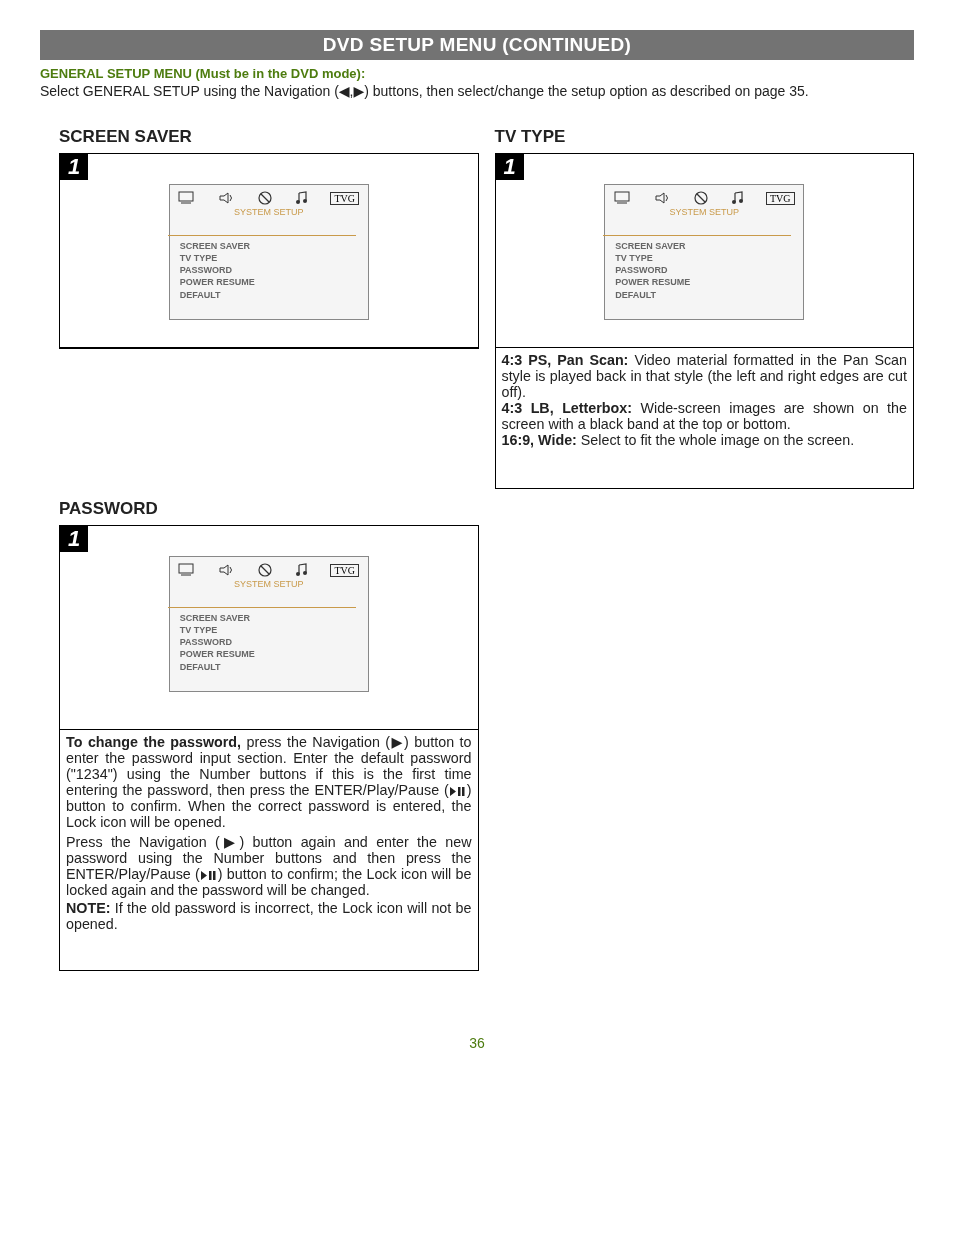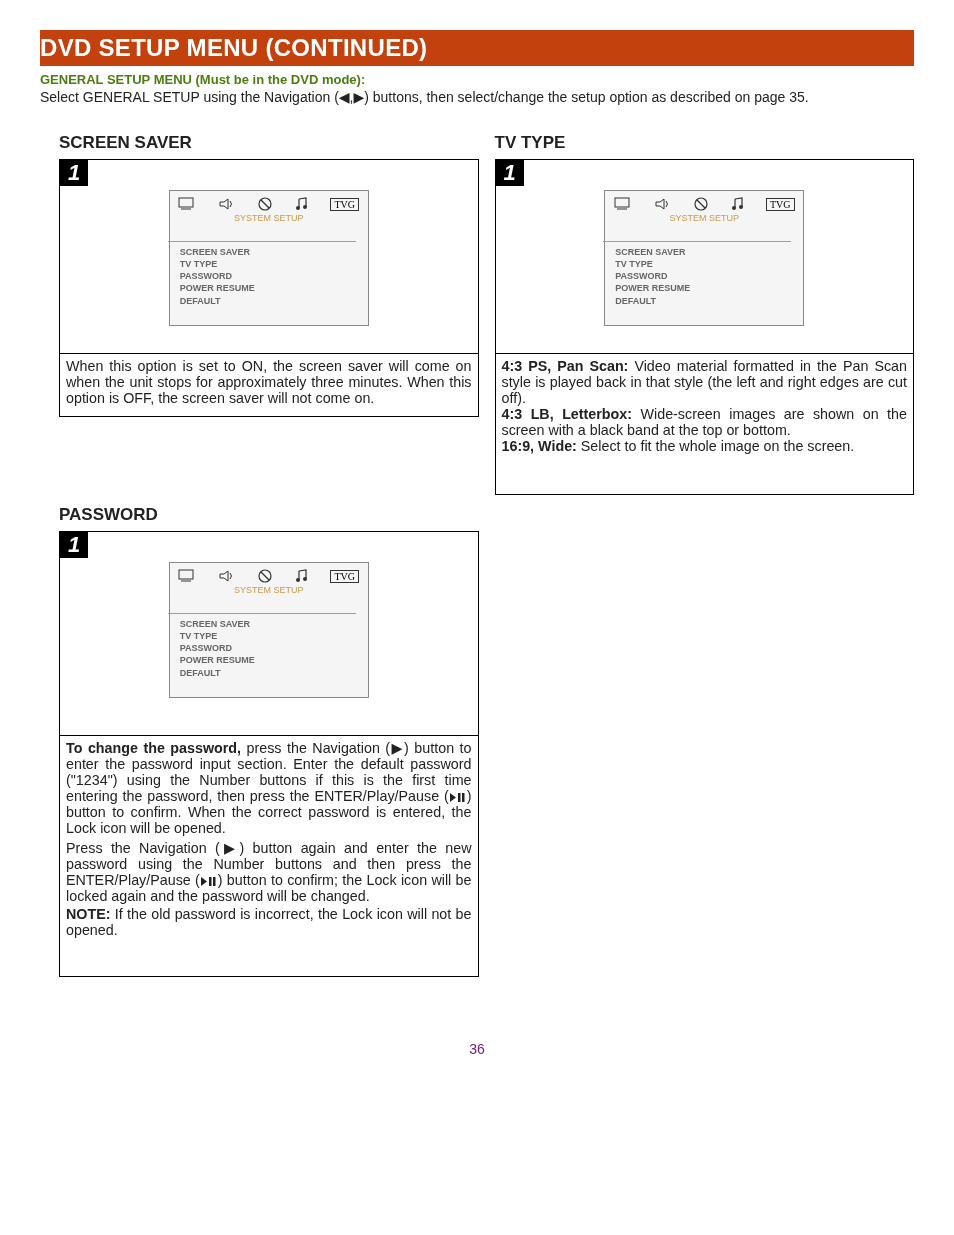--- a/index.html
+++ b/index.html
@@ -5,25 +5,25 @@
   * { box-sizing: border-box; }
   body {
     margin: 0;
     padding: 30px 40px 20px 40px;
     font-family: Arial, Helvetica, sans-serif;
     background: #fff;
     color: #000;
     width: 954px;
   }
   .title-bar {
-    background: #c2410c;
+    background: #737373;
     color: #fff;
-    text-align: left;
-    font-weight: bold;
-    font-size: 24px;
+    text-align: center;
+    font-weight: bold;
+    font-size: 19px;
     padding: 4px 0;
     letter-spacing: 0.3px;
     margin-bottom: 6px;
   }
   .subtitle {
     font-weight: bold;
     font-size: 13px;
     color: #4d7c0f;
     margin: 6px 0 2px 0;
   }
@@ -116,21 +116,21 @@
     border: 1px solid #333;
     font-size: 10px;
     font-family: 'Times New Roman', serif;
     padding: 0 3px;
     line-height: 1.1;
   }
   .page-num {
     text-align: center;
     margin-top: 60px;
     font-size: 14px;
-    color: #701a75;
+    color: #4d7c0f;
   }
   svg { display: block; }
   .bold { font-weight: bold; }
   .play-pause {
     display: inline-flex;
     align-items: center;
     vertical-align: middle;
   }
 </style>
 </head>
@@ -173,21 +173,20 @@
           <div class="osd-sys">SYSTEM SETUP</div>
           <div class="osd-list">
             <div>SCREEN SAVER</div>
             <div>TV TYPE</div>
             <div>PASSWORD</div>
             <div>POWER RESUME</div>
             <div>DEFAULT</div>
           </div>
         </div>
       </div>
-      <div class="card-body">When this option is set to ON, the screen saver will come on when the unit stops for approximately three minutes. When this option is OFF, the screen saver will not come on.</div>
     </div>
   </div>
 
   <div class="col">
     <div class="sec-heading">TV TYPE</div>
     <div class="card">
       <div class="card-top">
         <div class="step-num">1</div>
         <div class="osd">
           <div class="osd-icons">

